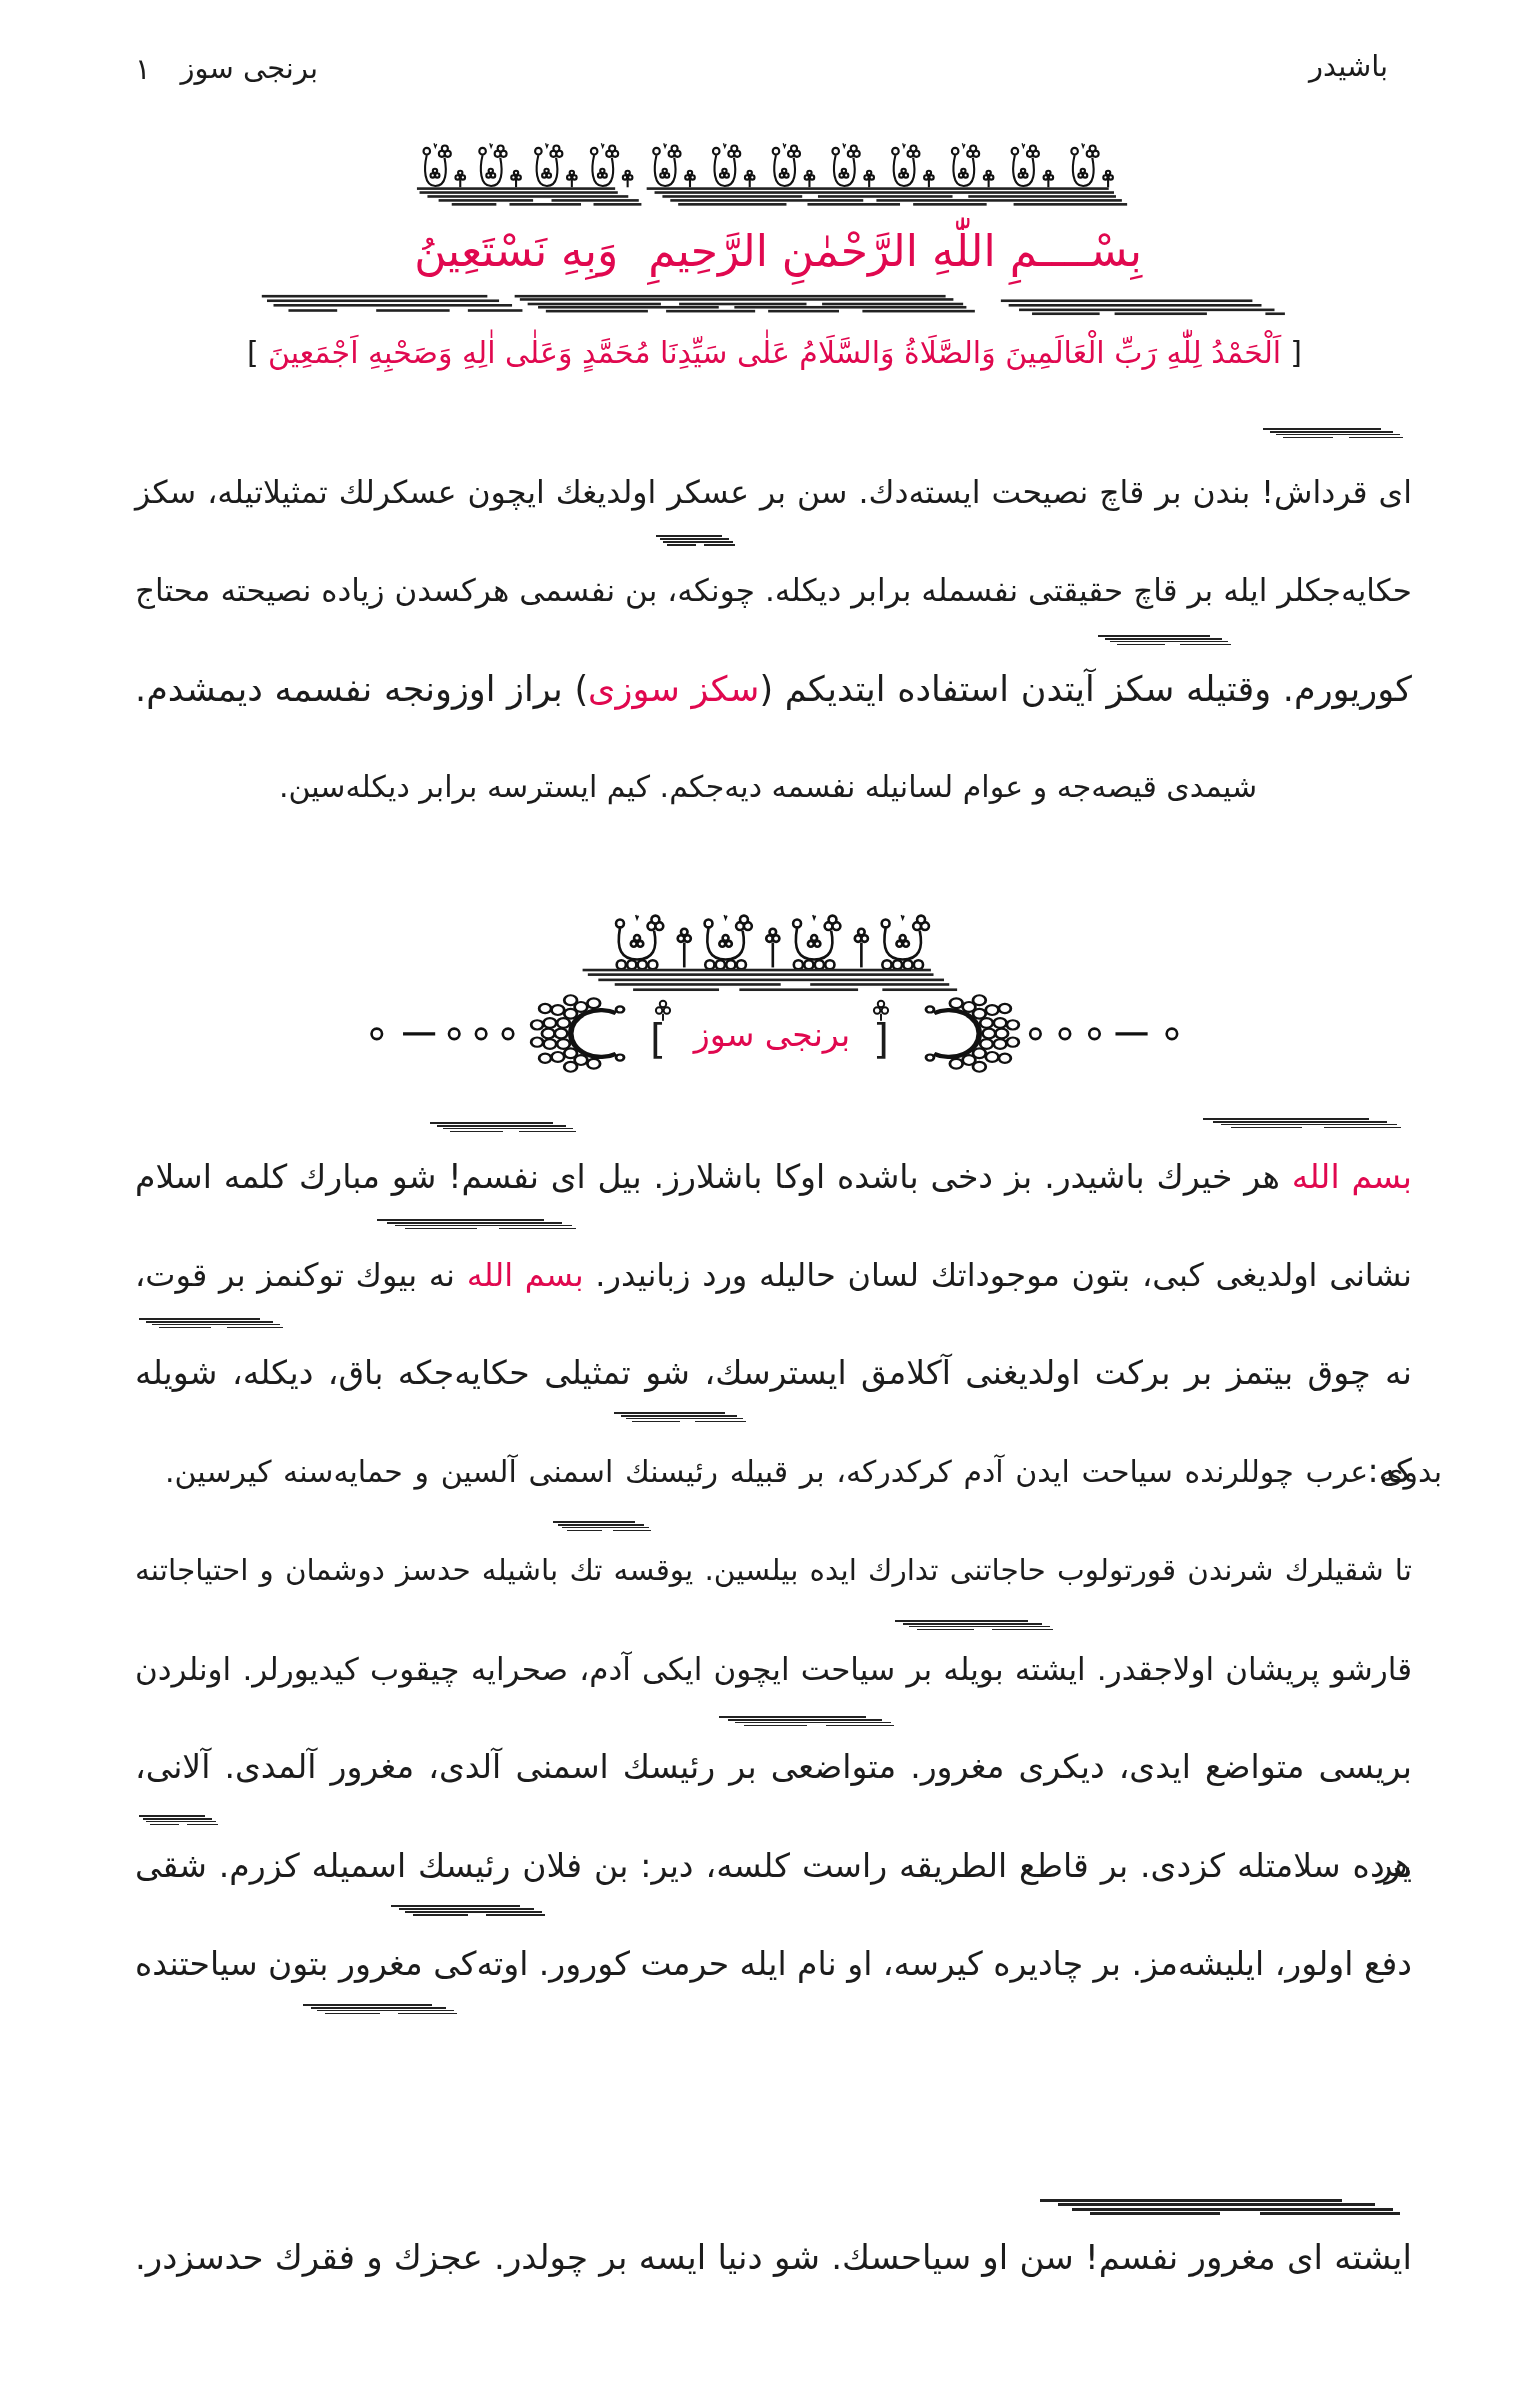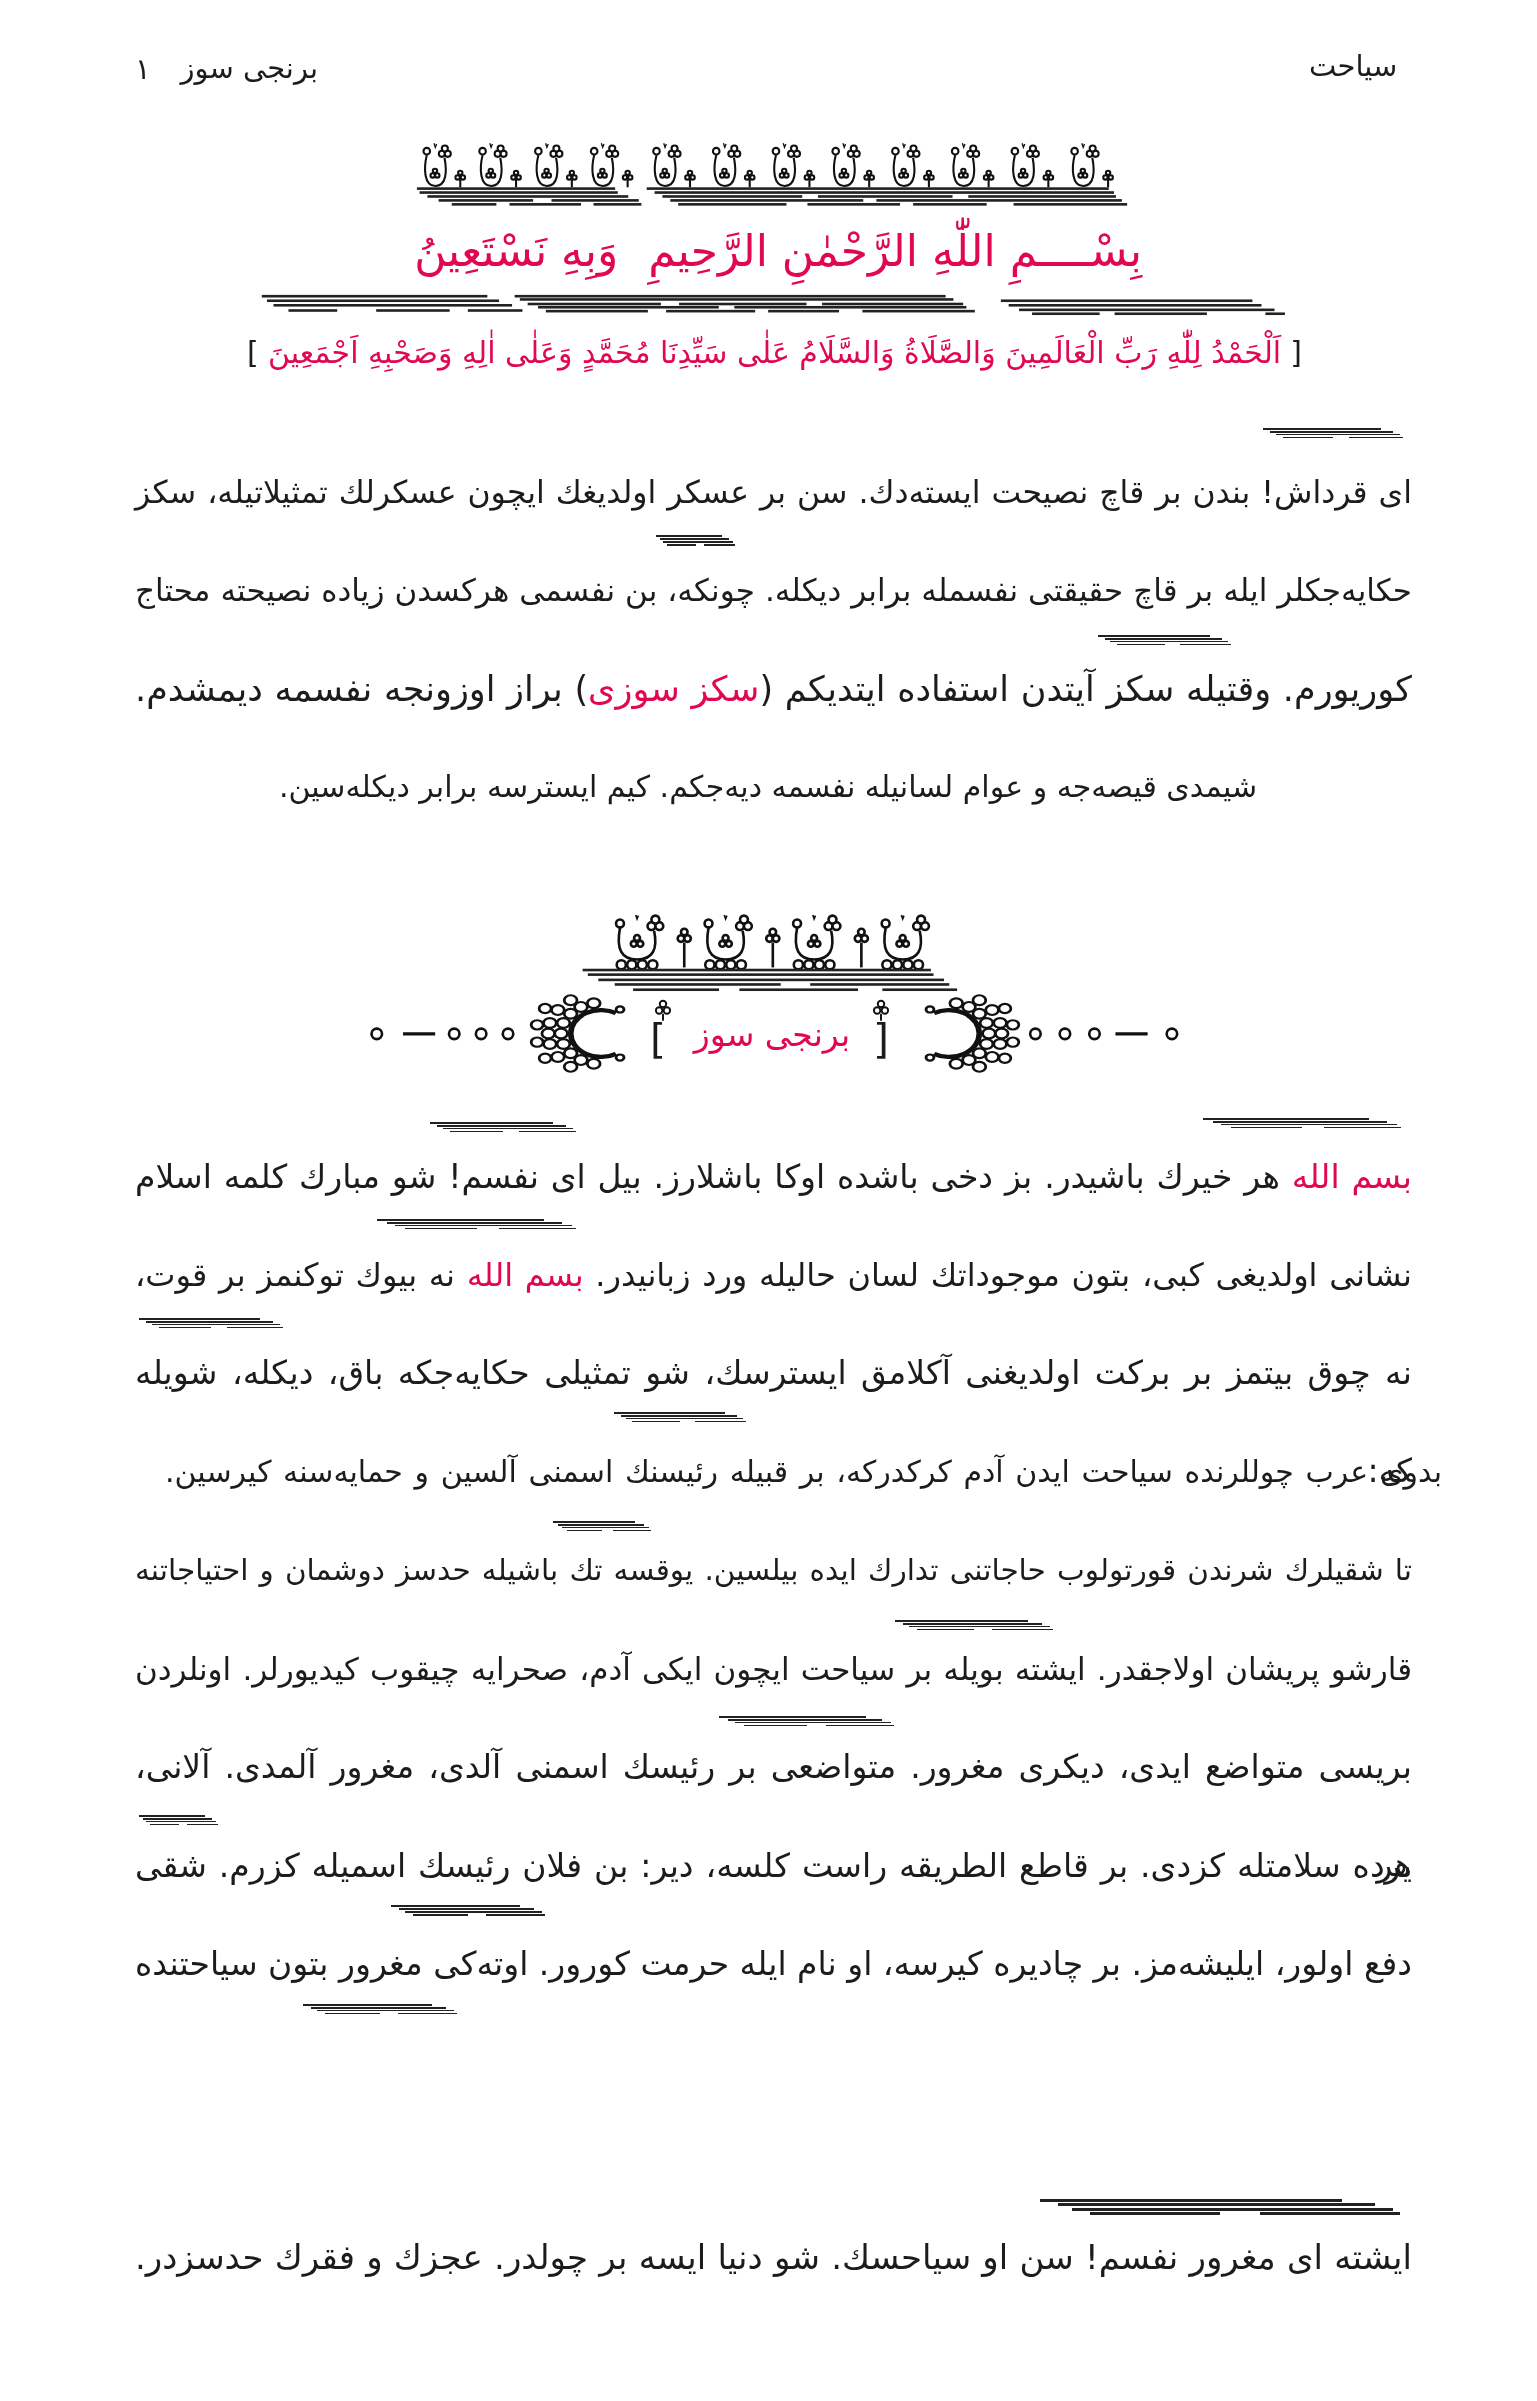--- a/index.html
+++ b/index.html
@@ -77,21 +77,21 @@
       direction: ltr; color: #1c1c1c;
     }
   </style>
 </head>
 <body>
 
 <div class="page">
 
   <div class="hdr" style="left:135px;top:46px;">١</div>
   <div class="hdr" style="left:220px;top:45px;width:98px;text-align:center;">برنجی سوز</div>
-  <div class="hdr" style="left:1309px;top:43px;width:98px;text-align:left;">سیاحت</div>
+  <div class="hdr" style="left:1309px;top:43px;width:98px;text-align:left;">باشیدر</div>
 
   <svg class="abs" style="left:413px;top:140px;" width="722" height="67" viewBox="0 0 1100 102">
     <defs>
       <g id="tl" fill="#fff" stroke="#111" stroke-width="3.2">
         <path fill="none" d="M13 21 C 8 42, 9 68, 26 68 C 43 68, 44 46, 40 25"></path>
         <circle cx="13" cy="15" r="5"></circle>
         <circle cx="36" cy="19" r="4.6"></circle>
           <circle cx="45" cy="19" r="4.6"></circle>
           <circle cx="40.5" cy="11" r="4.6"></circle>
         <circle cx="22" cy="52" r="3.3"></circle>

